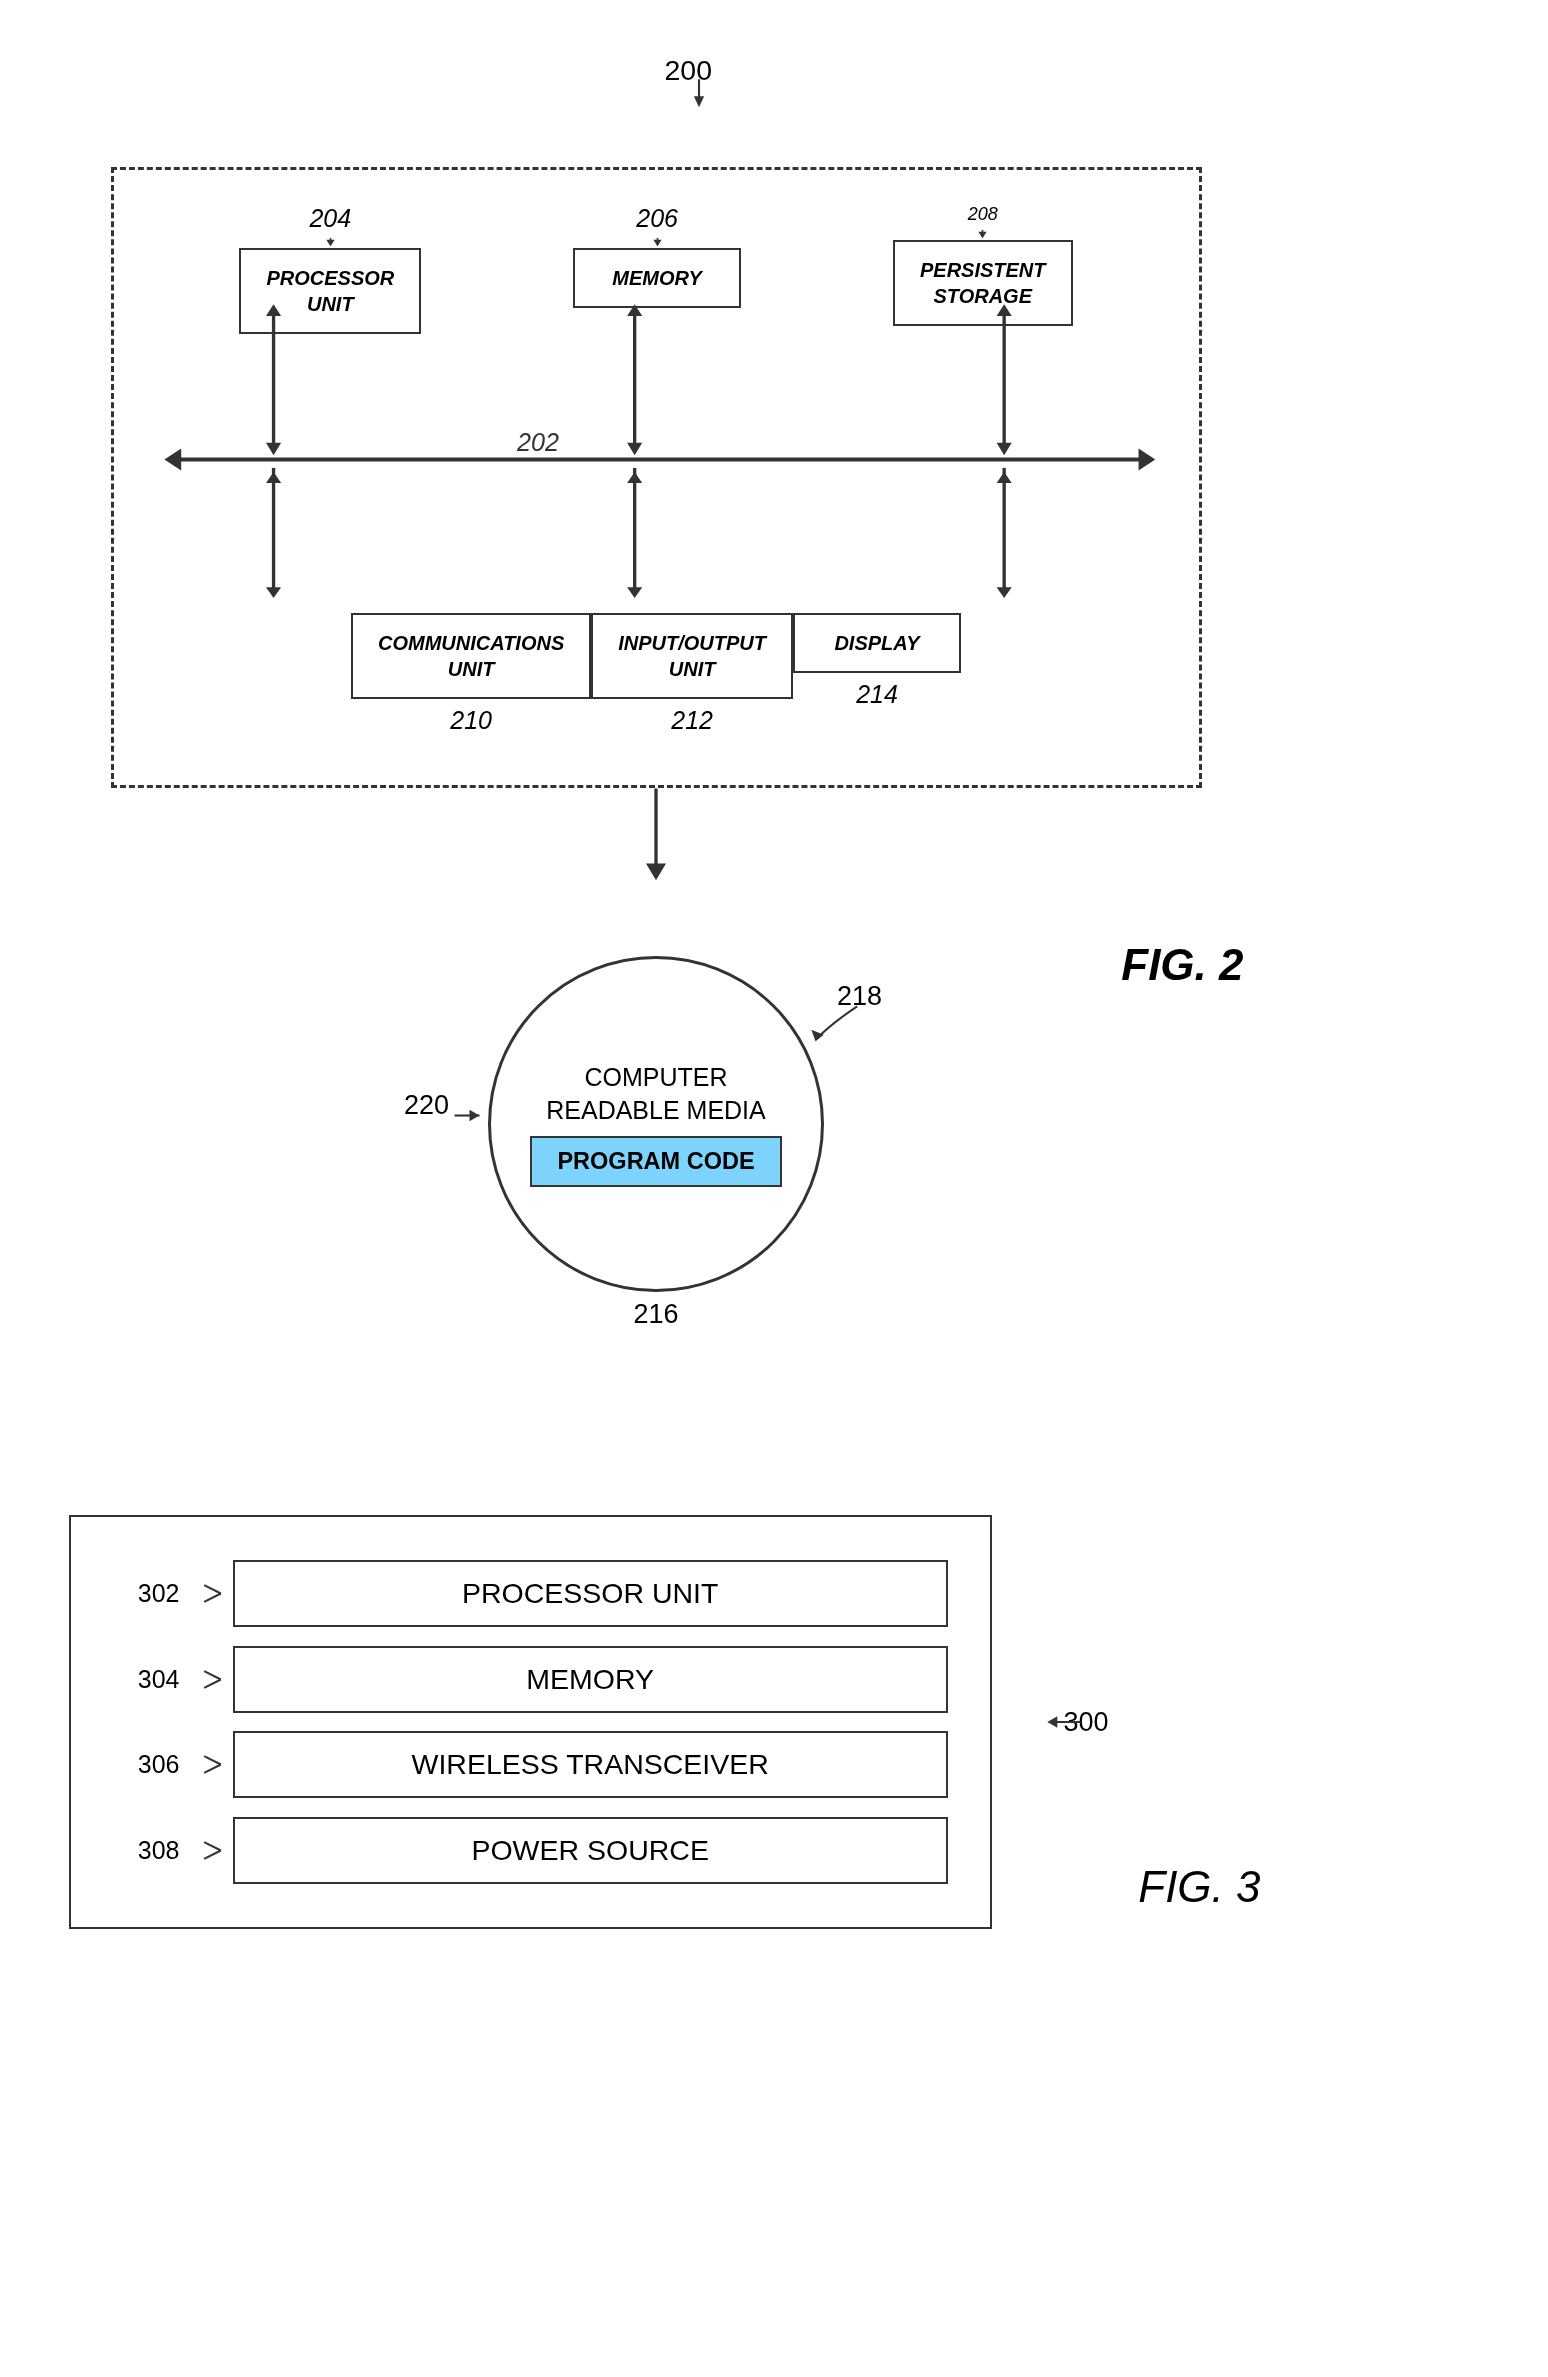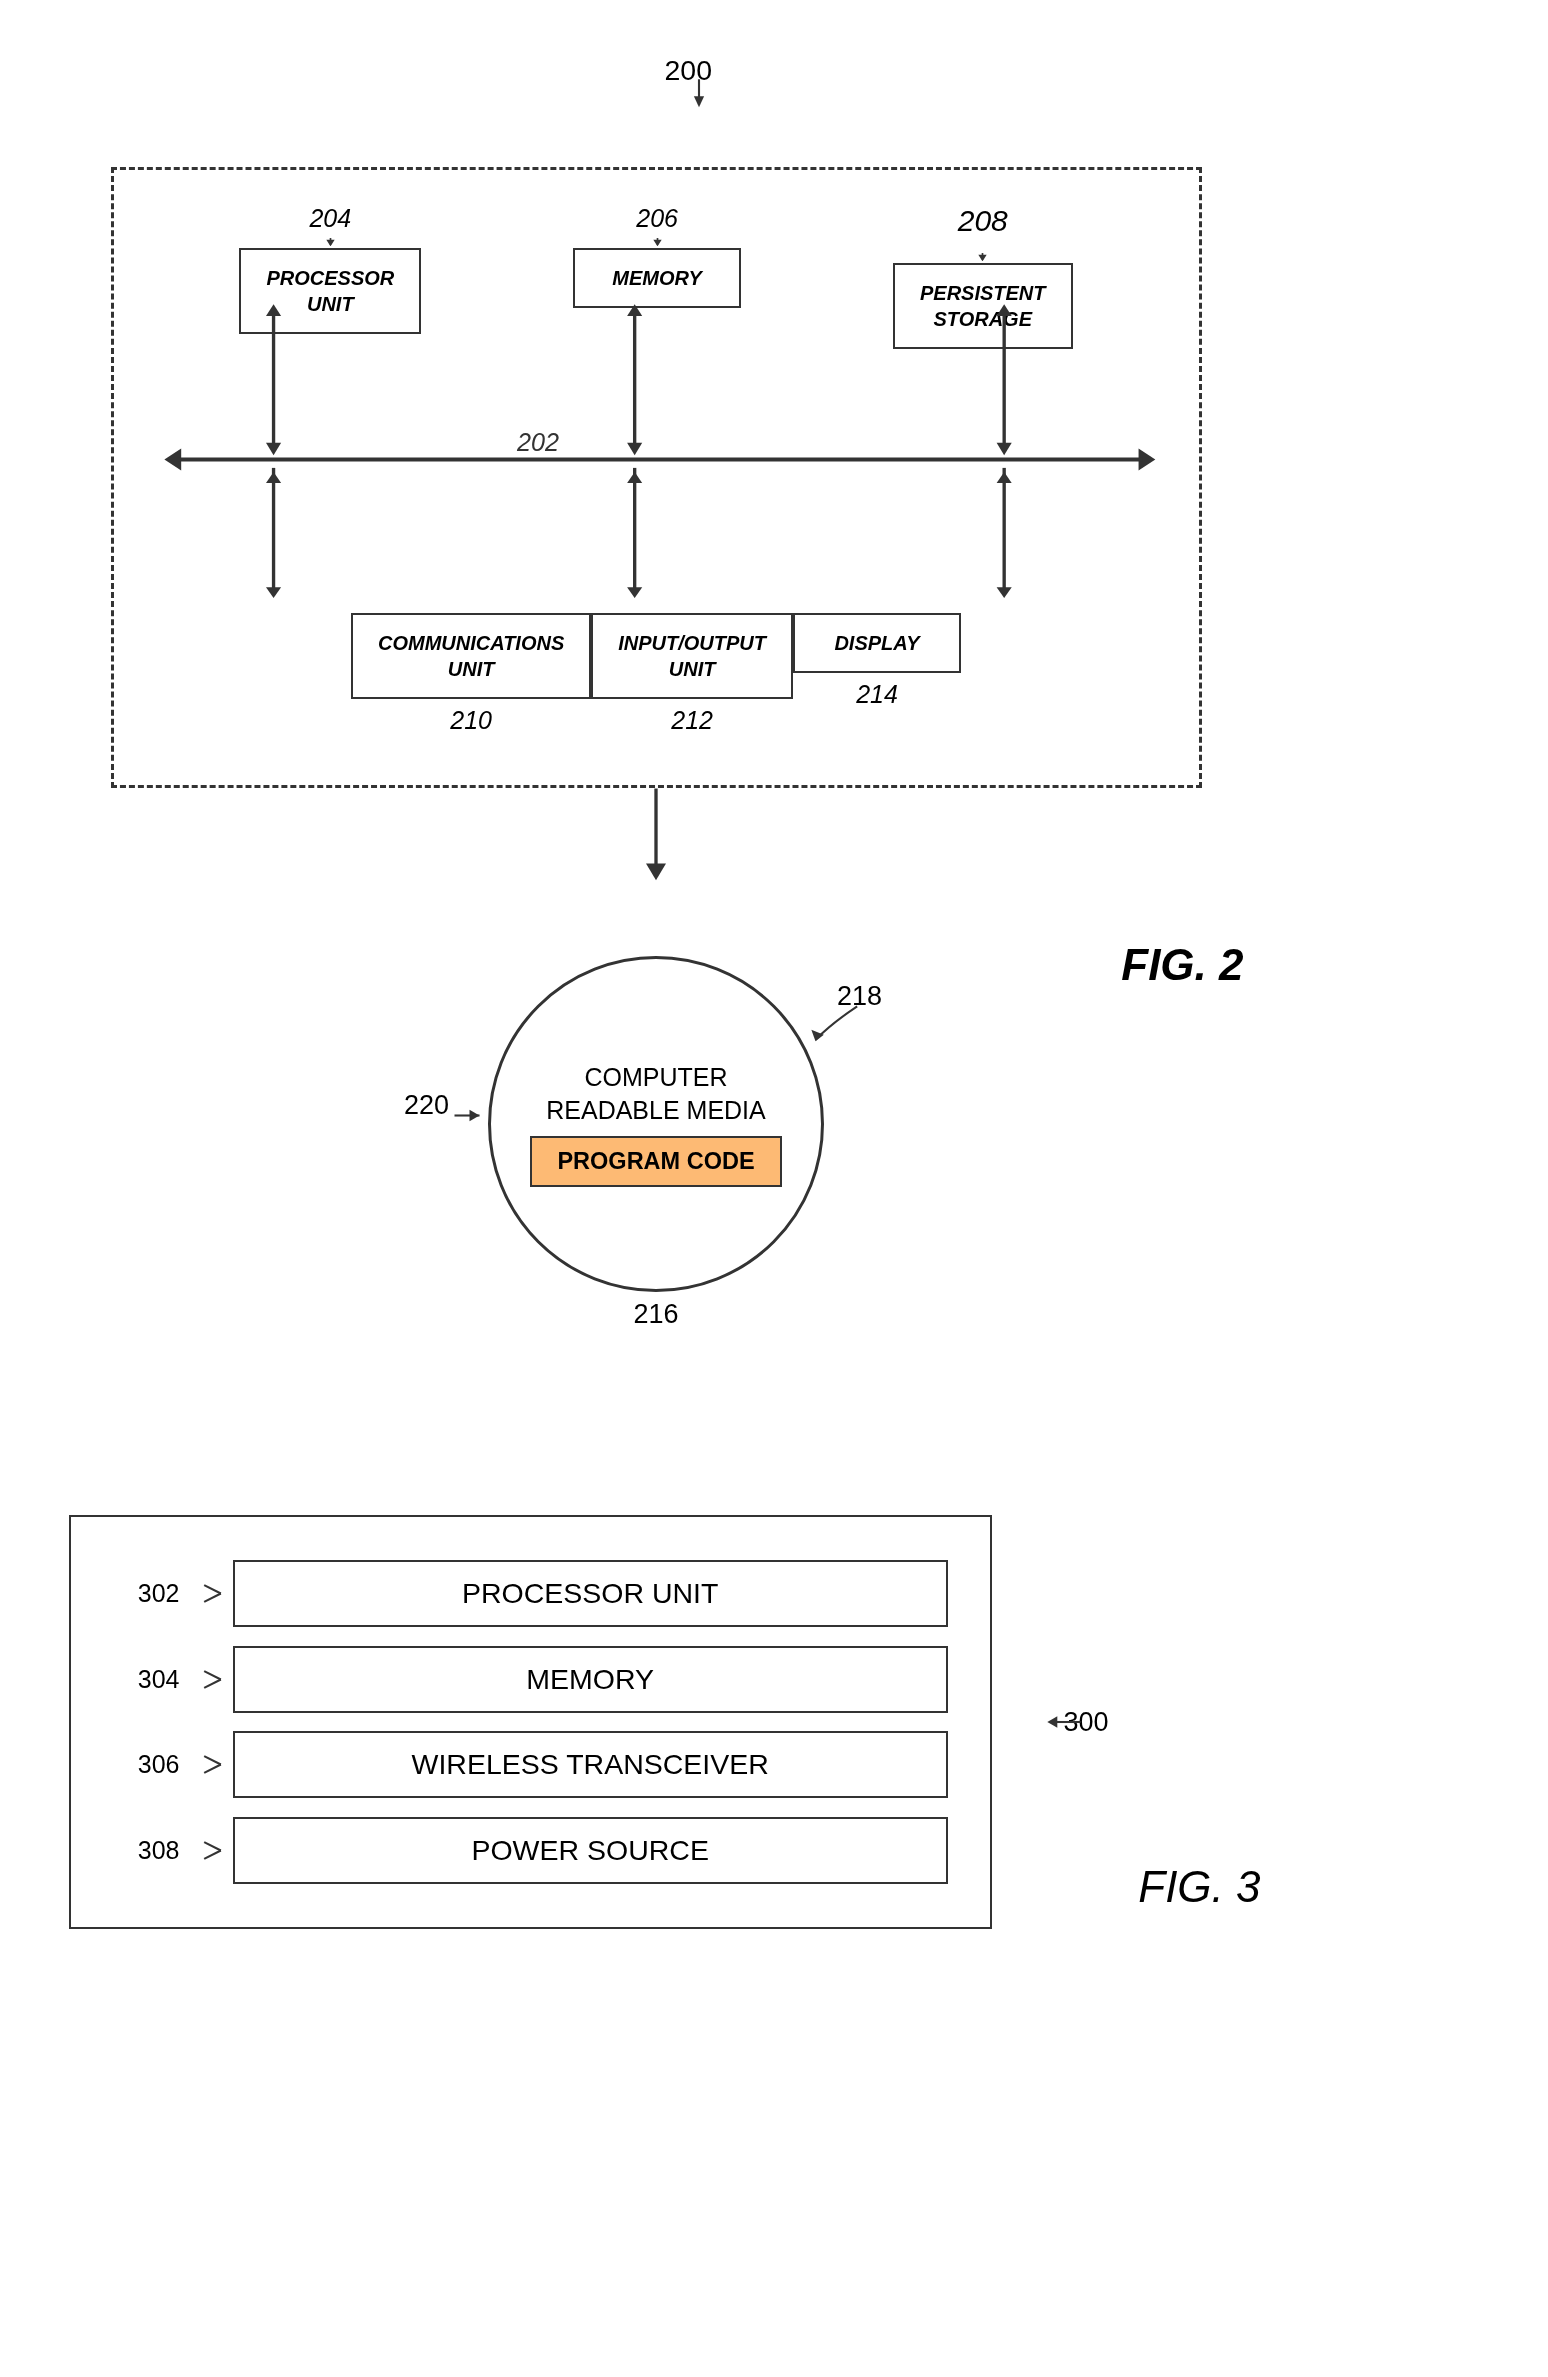--- a/index.html
+++ b/index.html
@@ -98,21 +98,21 @@
       font-weight: normal;
       text-align: center;
       line-height: 1.3;
     }
 
     .program-code-box {
       border: 2.5px solid #333;
       padding: 10px 25px;
       font-size: 23.5px;
       font-weight: bold;
-      background: #fdba74;
+      background: #7dd3fc;
       margin-top: 10px;
     }
 
     .ref-216 {
       font-size: 27px;
       text-align: center;
       margin-top: 6.7px;
     }
 
     
@@ -192,21 +192,21 @@
           <svg width="25" height="8.4" style="display:block; margin: 0 auto 1.7px;" viewBox="0 0 30 10">
             <line x1="15" y1="0" x2="15" y2="8" stroke="#333" stroke-width="2"></line>
             <polygon points="15,10 10,2 20,2" fill="#333"></polygon>
           </svg>
           <div class="component-box">
             <span>MEMORY</span>
           </div>
         </div>
 
         <div style="position:relative; text-align:center;">
-          <div style="font-size:30px; margin-bottom:15px;">208</div>
+          <div style="font-size:18px; margin-bottom:5px;">208</div>
           <svg width="25" height="8.4" style="display:block; margin: 0 auto 1.7px;" viewBox="0 0 30 10">
             <line x1="15" y1="0" x2="15" y2="8" stroke="#333" stroke-width="2"></line>
             <polygon points="15,10 10,2 20,2" fill="#333"></polygon>
           </svg>
           <div class="component-box">
             <span>PERSISTENT<br>STORAGE</span>
           </div>
         </div>
 
       </div>

